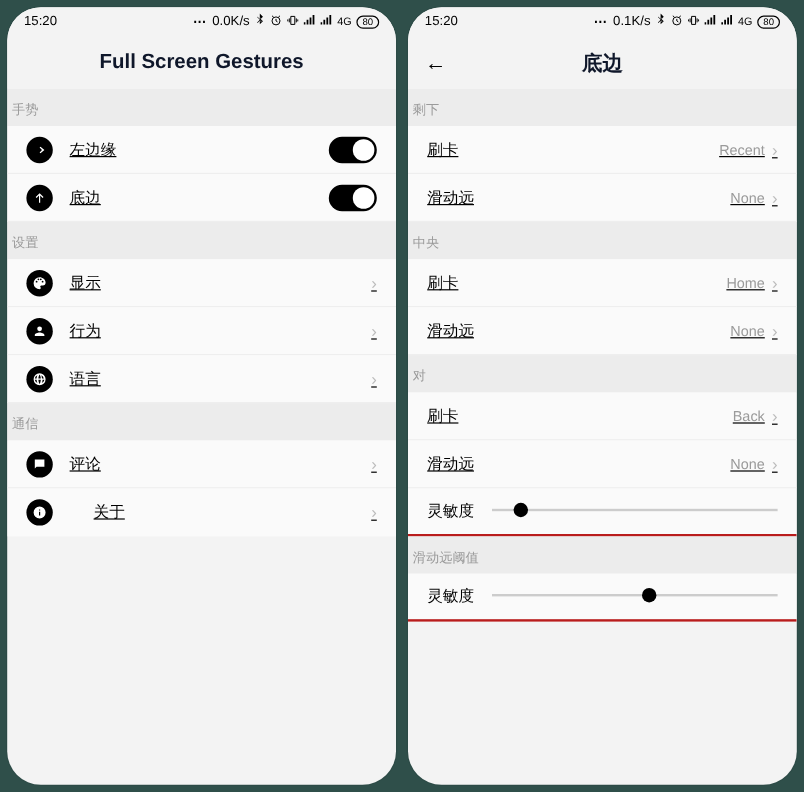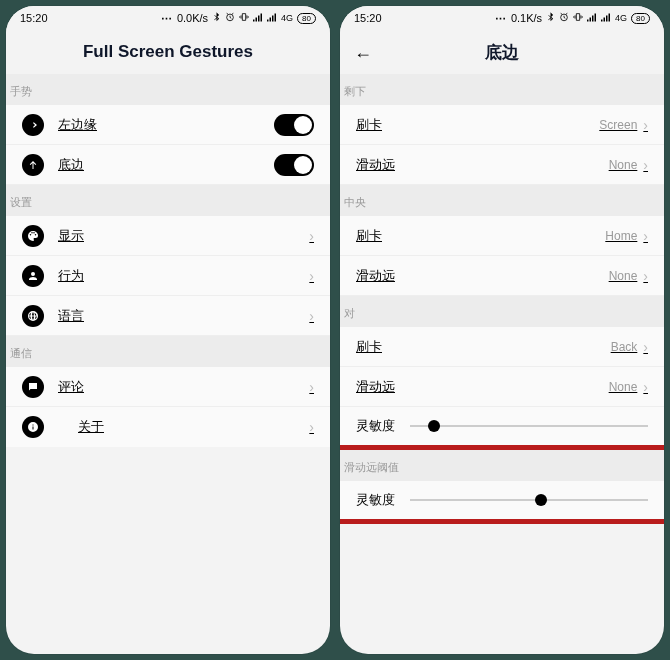--- a/index.html
+++ b/index.html
@@ -105,23 +105,23 @@
     height: 18px;
     border-radius: 50%;
     background: #fff;
     top: 2px;
     right: 2px;
   }
   .slider-row {
     background: #fafafa;
     padding: 10px 16px;
     display: flex;
-    align-items: center;
+    align-items: flex-start;
     font-size: 13px;
-    border-bottom: 5px solid #b91c1c;
+    border-bottom: 2px solid #b91c1c;
   }
   .slider-row .label { width: 54px; flex-shrink: 0; }
   .slider {
     flex: 1;
     height: 16px;
     position: relative;
   }
   .slider .track {
     position: absolute;
     top: 50%;
@@ -290,21 +290,21 @@
     </div>
   </div>
   <div class="titlebar">
     <span class="back">←</span>
     <h1>底边</h1>
   </div>
   <div class="content">
     <div class="section-header">剩下</div>
     <div class="row">
       <span class="label">刷卡</span>
-      <span class="value">Screen</span>
+      <span class="value">Recent</span>
       <span class="chev">›</span>
     </div>
     <div class="row">
       <span class="label">滑动远</span>
       <span class="value">None</span>
       <span class="chev">›</span>
     </div>
 
     <div class="section-header">中央</div>
     <div class="row">

